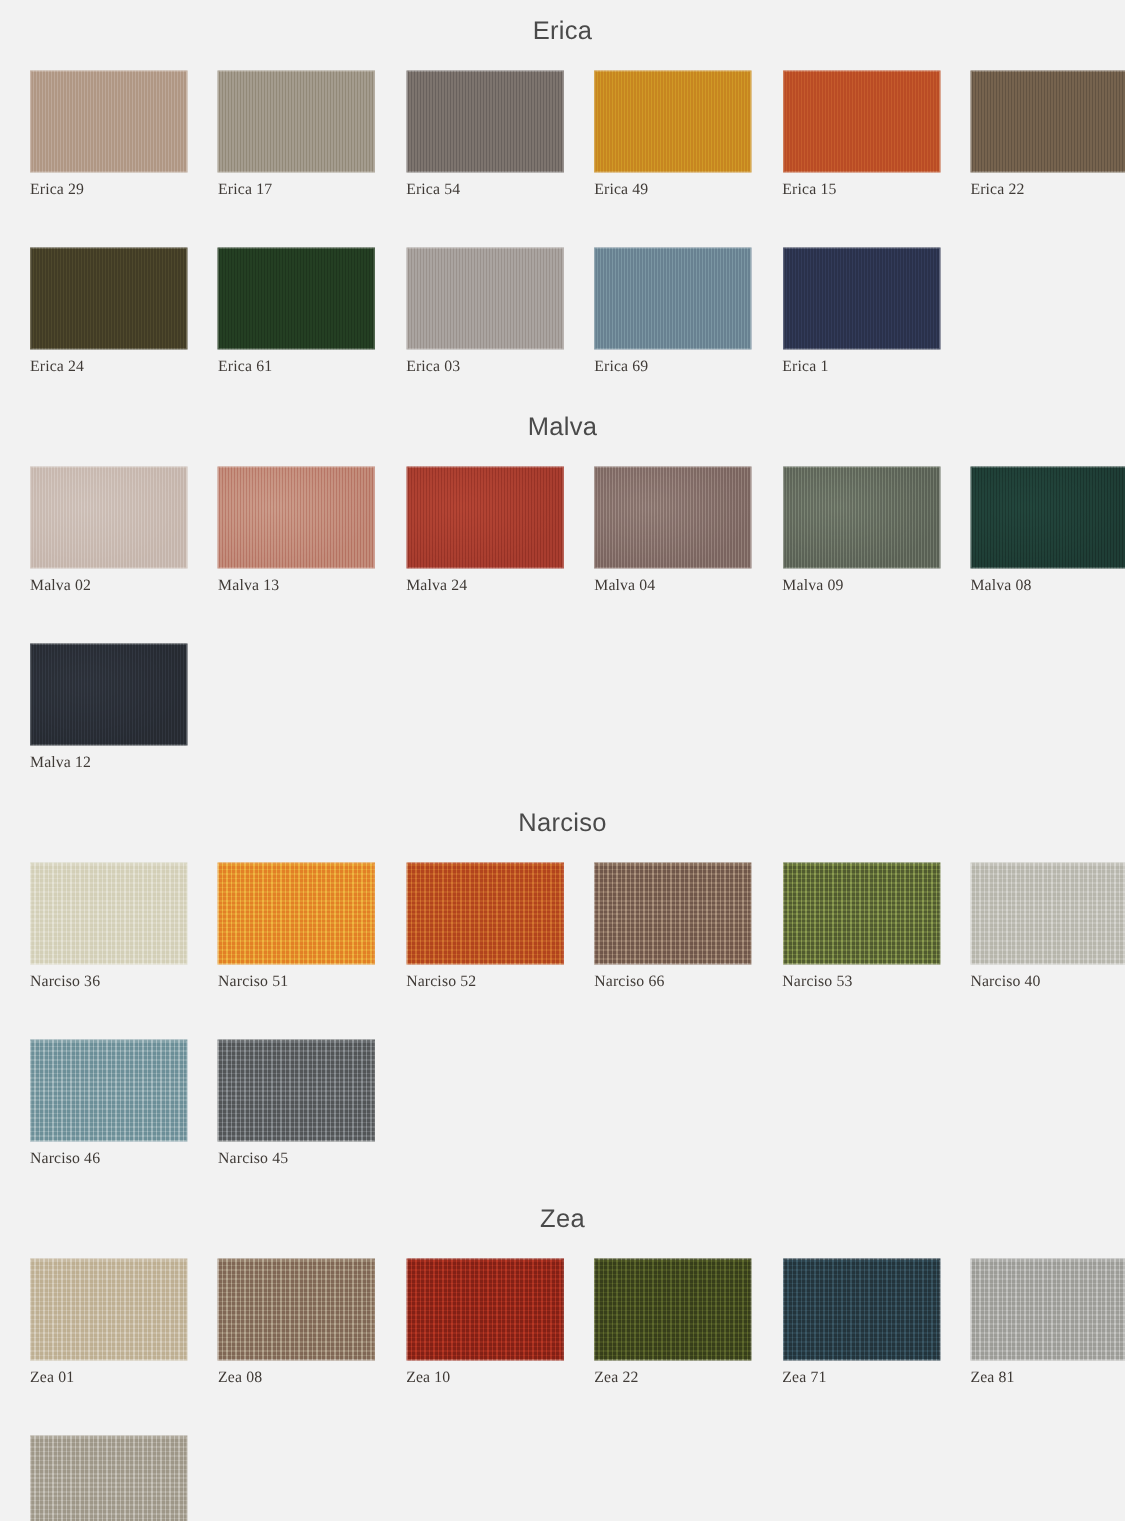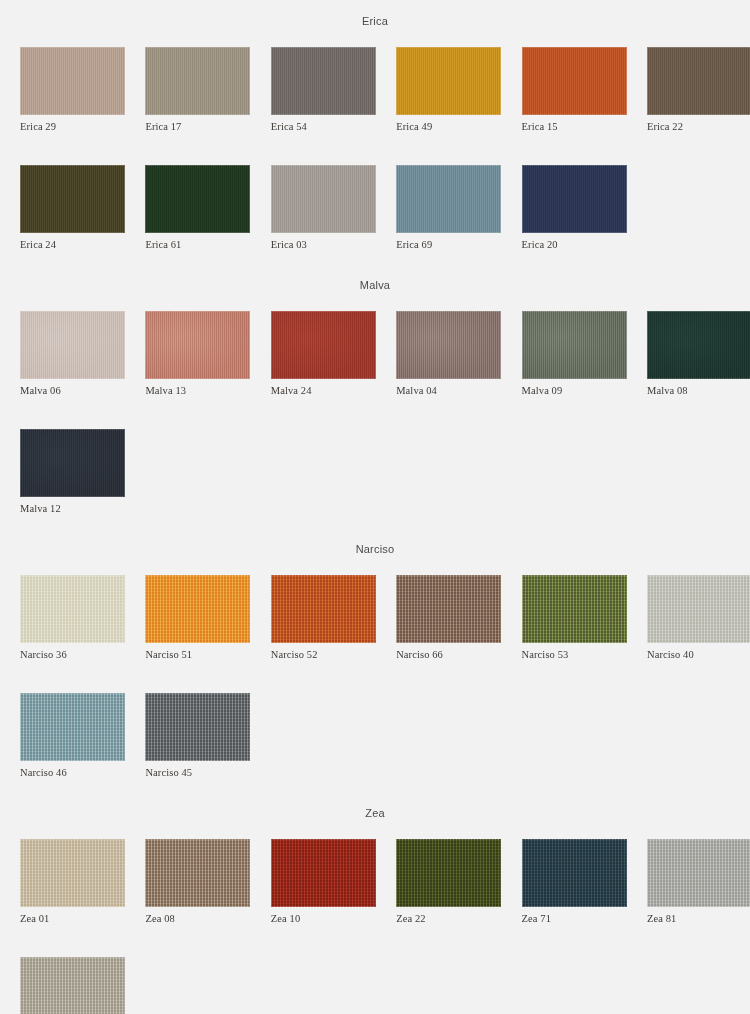--- a/index.html
+++ b/index.html
@@ -17,21 +17,21 @@
   .catalogue {
     width: 750px;
     padding: 0;
     margin: 0 auto;
     background: #f2f2f2;
     overflow: hidden;
   }
   .collection { width: 750px; }
   .collection-title {
     font-family: "Liberation Sans", "DejaVu Sans", sans-serif;
-    font-size: 11px;
+    font-size: 17px;
     font-weight: 400;
     color: #4a4a4a;
     text-align: center;
     letter-spacing: 0.2px;
     padding: 0;
     margin: 0;
     height: 28px;
     line-height: 28px;
   }
   .collection:first-child .collection-title { margin-top: 7px; }
@@ -138,30 +138,30 @@
         <div class="swatch-cell">
           <div class="swatch-chip weave-fine" style="background-color: rgb(161, 154, 149);"></div>
           <div class="swatch-label">Erica 03</div>
         </div>
         <div class="swatch-cell">
           <div class="swatch-chip weave-fine" style="background-color: rgb(112, 138, 153);"></div>
           <div class="swatch-label">Erica 69</div>
         </div>
         <div class="swatch-cell">
           <div class="swatch-chip weave-fine" style="background-color: rgb(45, 53, 81);"></div>
-          <div class="swatch-label">Erica 20</div>
+          <div class="swatch-label">Erica 1</div>
         </div>
       </div>
     </div>
     <div class="collection">
       <div class="collection-title">Malva</div>
       <div class="swatch-grid">
         <div class="swatch-cell">
           <div class="swatch-chip weave-velvet" style="background-color: rgb(206, 192, 184);"></div>
-          <div class="swatch-label">Malva 06</div>
+          <div class="swatch-label">Malva 02</div>
         </div>
         <div class="swatch-cell">
           <div class="swatch-chip weave-velvet" style="background-color: rgb(192, 134, 117);"></div>
           <div class="swatch-label">Malva 13</div>
         </div>
         <div class="swatch-cell">
           <div class="swatch-chip weave-velvet" style="background-color: rgb(164, 58, 44);"></div>
           <div class="swatch-label">Malva 24</div>
         </div>
         <div class="swatch-cell">

